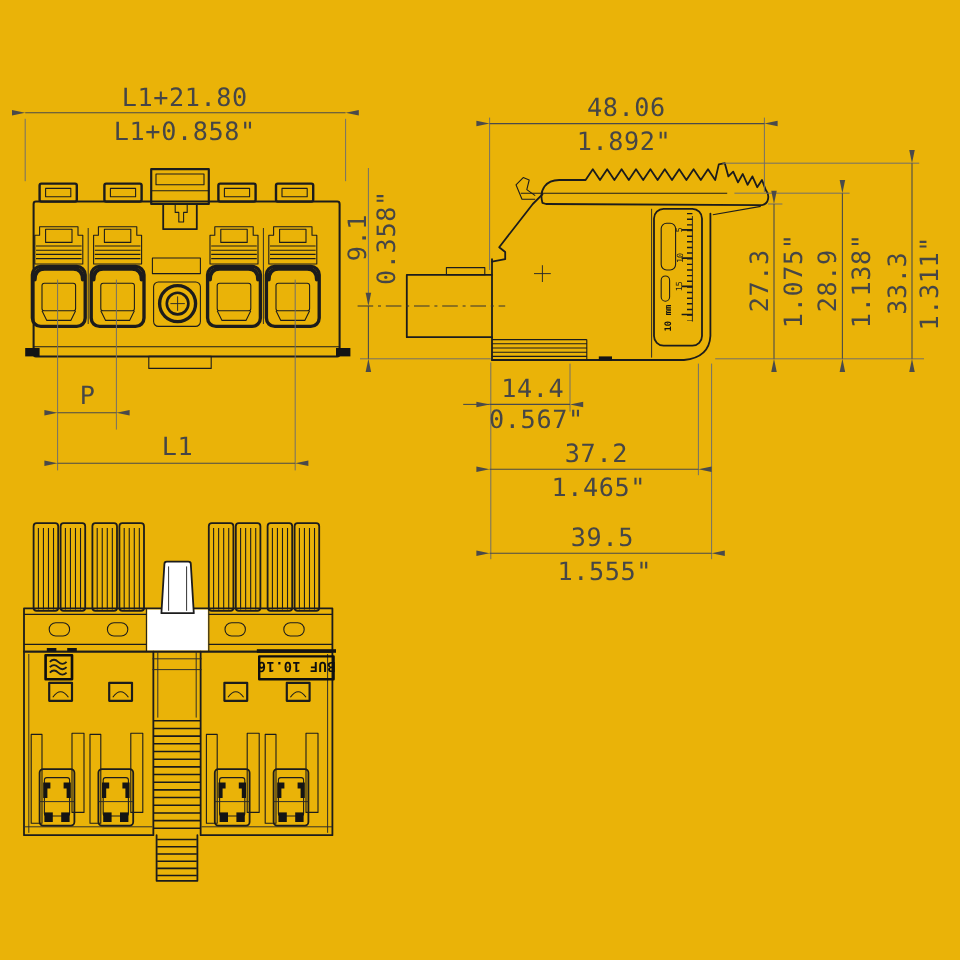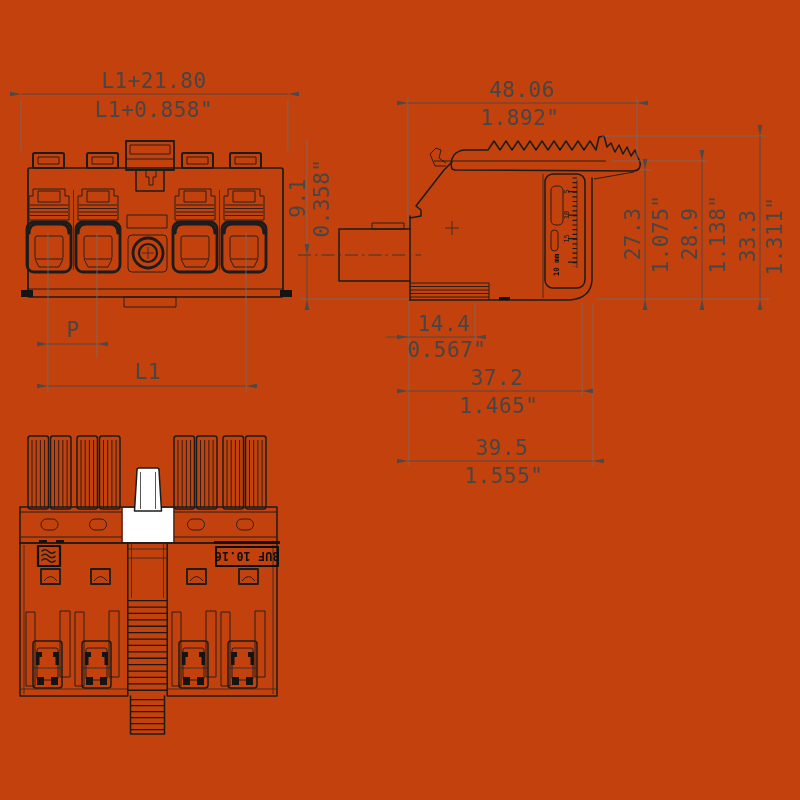--- a/index.html
+++ b/index.html
@@ -1,16 +1,16 @@
 <!DOCTYPE html>
 <html><head>
 <meta charset="utf-8">
 <style>
   html,body{margin:0;padding:0;background:#ffffff;}
-  .stage{width:800px;height:800px;position:relative;background:#c2410c;}
+  .stage{width:800px;height:800px;position:relative;background:#eab308;}
   svg{display:block;}
   .ol{fill:none;stroke:#1c1c1c;stroke-width:1.5;stroke-linejoin:round;stroke-linecap:round;}
   .bold{stroke-width:2.8;}
   .cap{stroke-width:3.2;}
   .thin{fill:none;stroke:#1c1c1c;stroke-width:0.9;stroke-linejoin:round;}
   .hair{fill:none;stroke:#2a2a2a;stroke-width:0.8;}
   .dim{fill:none;stroke:#4a4a4a;stroke-width:0.9;}
   .ext{fill:none;stroke:#6e6e6e;stroke-width:0.8;}
   .cl{fill:none;stroke:#333;stroke-width:0.9;stroke-dasharray:13 4 2.5 4;}
   .dk{fill:#141414;stroke:none;}

